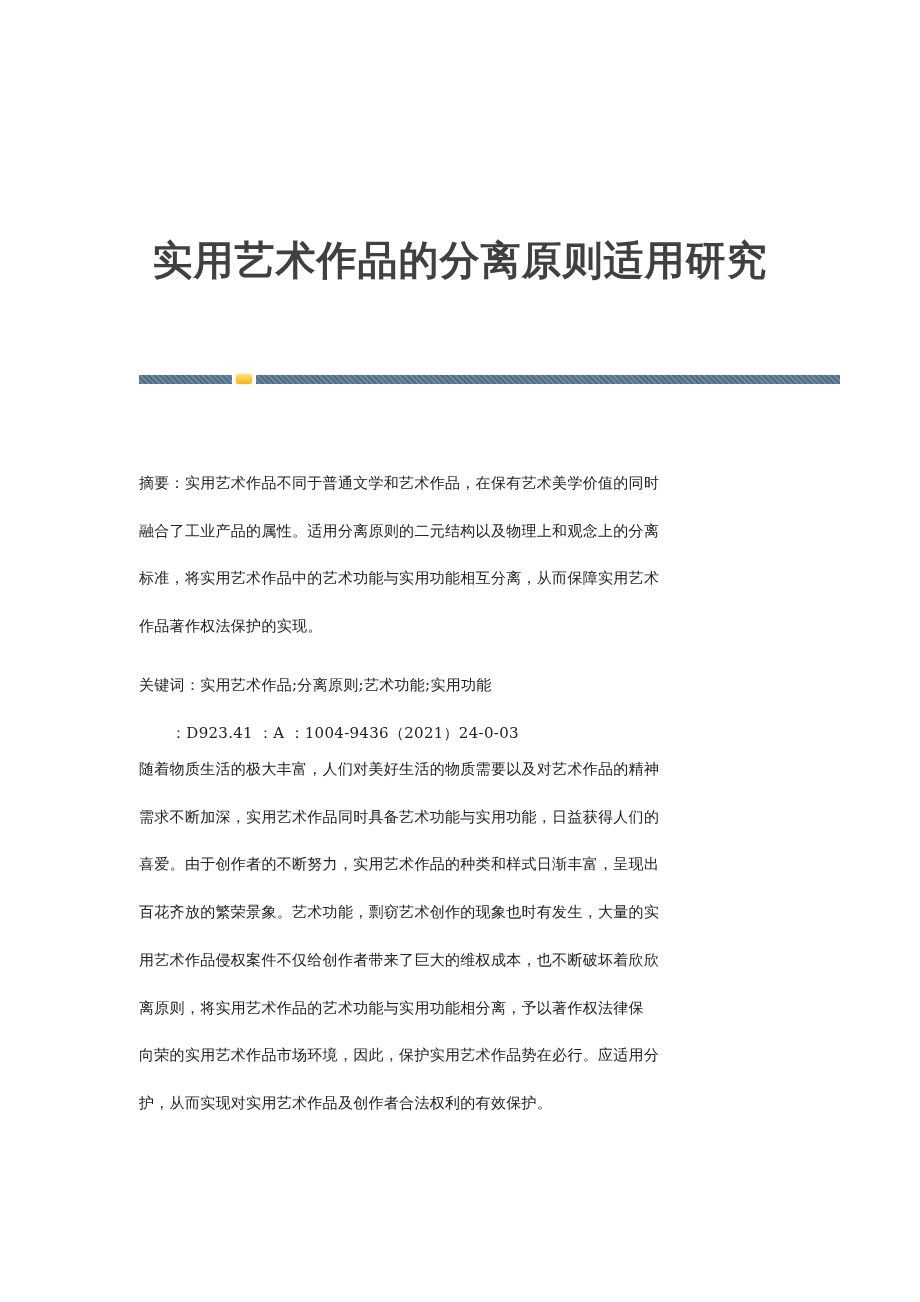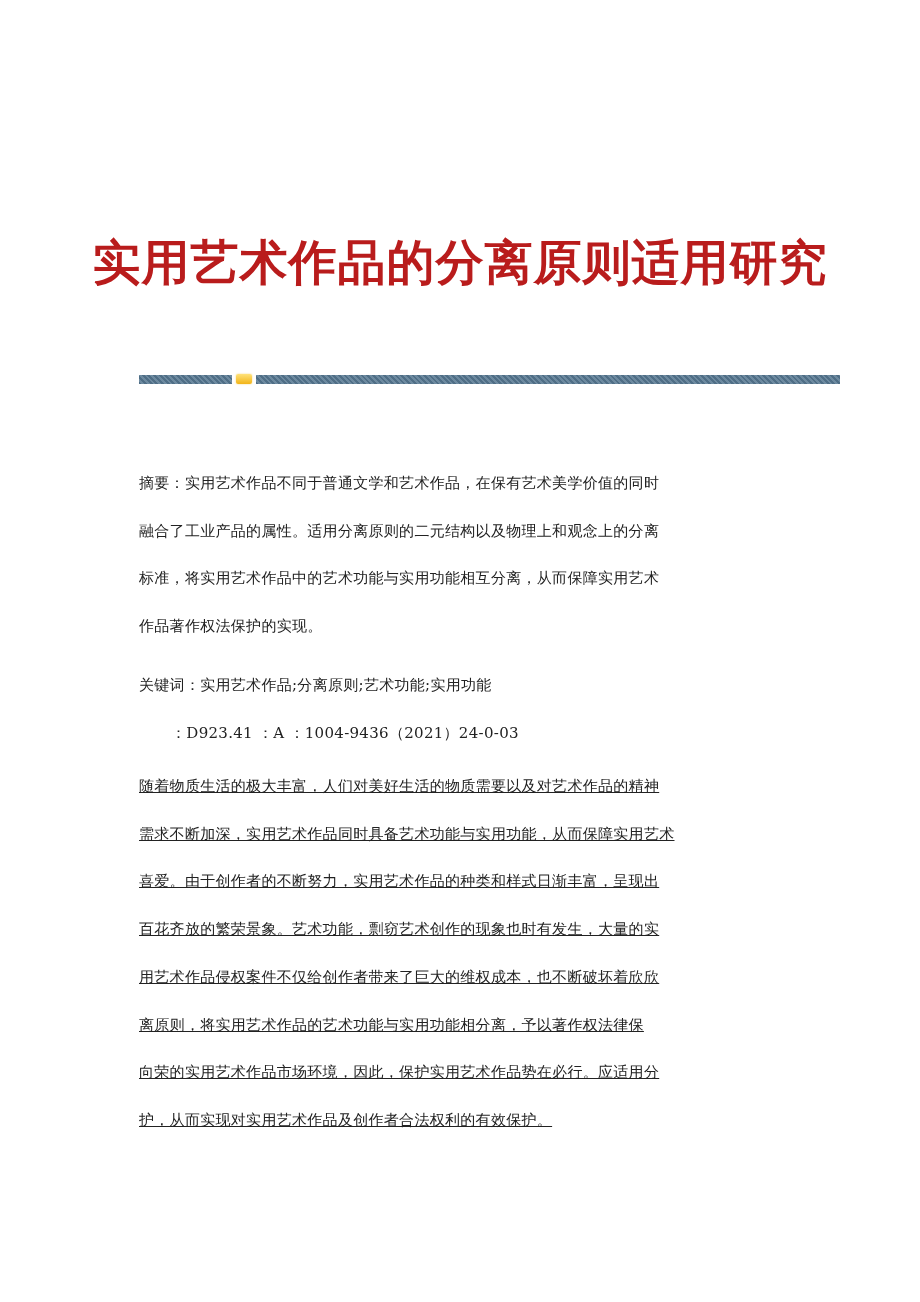--- a/index.html
+++ b/index.html
@@ -14,24 +14,24 @@
       overflow: hidden;
       font-family: "DejaVu Serif", "Liberation Serif", serif;
       color: #222222;
     }
     .page-title {
       position: absolute;
       left: 0;
       top: 212px;
       width: 920px;
       text-align: center;
-      font-family: Liberation Mono, monospace;
-      font-size: 48px;
+      font-family: Liberation Serif, serif;
+      font-size: 40px;
       line-height: 44px;
-      color: #b91c1c;
+      color: #404040;
       letter-spacing: 1px;
     }
     .divider {
       position: absolute;
       top: 375px;
       height: 9px;
       background: repeating-linear-gradient(45deg, #4f6e86 0px, #4f6e86 2px, #6d8aa0 2px, #6d8aa0 4px);
     }
     .divider-left { left: 139px; width: 93px; }
     .divider-right { left: 256px; width: 584px; }
@@ -52,21 +52,21 @@
       font-size: 15px;
       line-height: 47.7px;
       color: #222222;
       text-align: justify;
       letter-spacing: 0.3px;
     }
     .para span { display: block; white-space: nowrap; }
     .abstract { top: 460px; }
     .keywords { top: 662px; }
     .classification { top: 710px; font-family: "DejaVu Serif", serif; margin-left: 32px; }
-    .body-para { top: 763px; text-decoration: underline; }
+    .body-para { top: 746px; }
   </style>
 </head>
 <body>
 
 <h1 class="page-title">实用艺术作品的分离原则适用研究</h1>
 
 <div class="divider divider-left"></div>
 <div class="ornament"></div>
 <div class="divider divider-right"></div>
 
@@ -80,20 +80,20 @@
 <div class="para keywords">
   <span>关键词：实用艺术作品;分离原则;艺术功能;实用功能</span>
 </div>
 
 <div class="para classification">
   <span>：D923.41 ：A ：1004-9436（2021）24-0-03</span>
 </div>
 
 <div class="para body-para">
   <span>随着物质生活的极大丰富，人们对美好生活的物质需要以及对艺术作品的精神</span>
-  <span>需求不断加深，实用艺术作品同时具备艺术功能与实用功能，从而保障实用艺术</span>
+  <span>需求不断加深，实用艺术作品同时具备艺术功能与实用功能，日益获得人们的</span>
   <span>喜爱。由于创作者的不断努力，实用艺术作品的种类和样式日渐丰富，呈现出</span>
   <span>百花齐放的繁荣景象。艺术功能，剽窃艺术创作的现象也时有发生，大量的实</span>
   <span>用艺术作品侵权案件不仅给创作者带来了巨大的维权成本，也不断破坏着欣欣</span>
   <span>离原则，将实用艺术作品的艺术功能与实用功能相分离，予以著作权法律保</span>
   <span>向荣的实用艺术作品市场环境，因此，保护实用艺术作品势在必行。应适用分</span>
   <span>护，从而实现对实用艺术作品及创作者合法权利的有效保护。</span>
 </div>
 
 </body></html>

